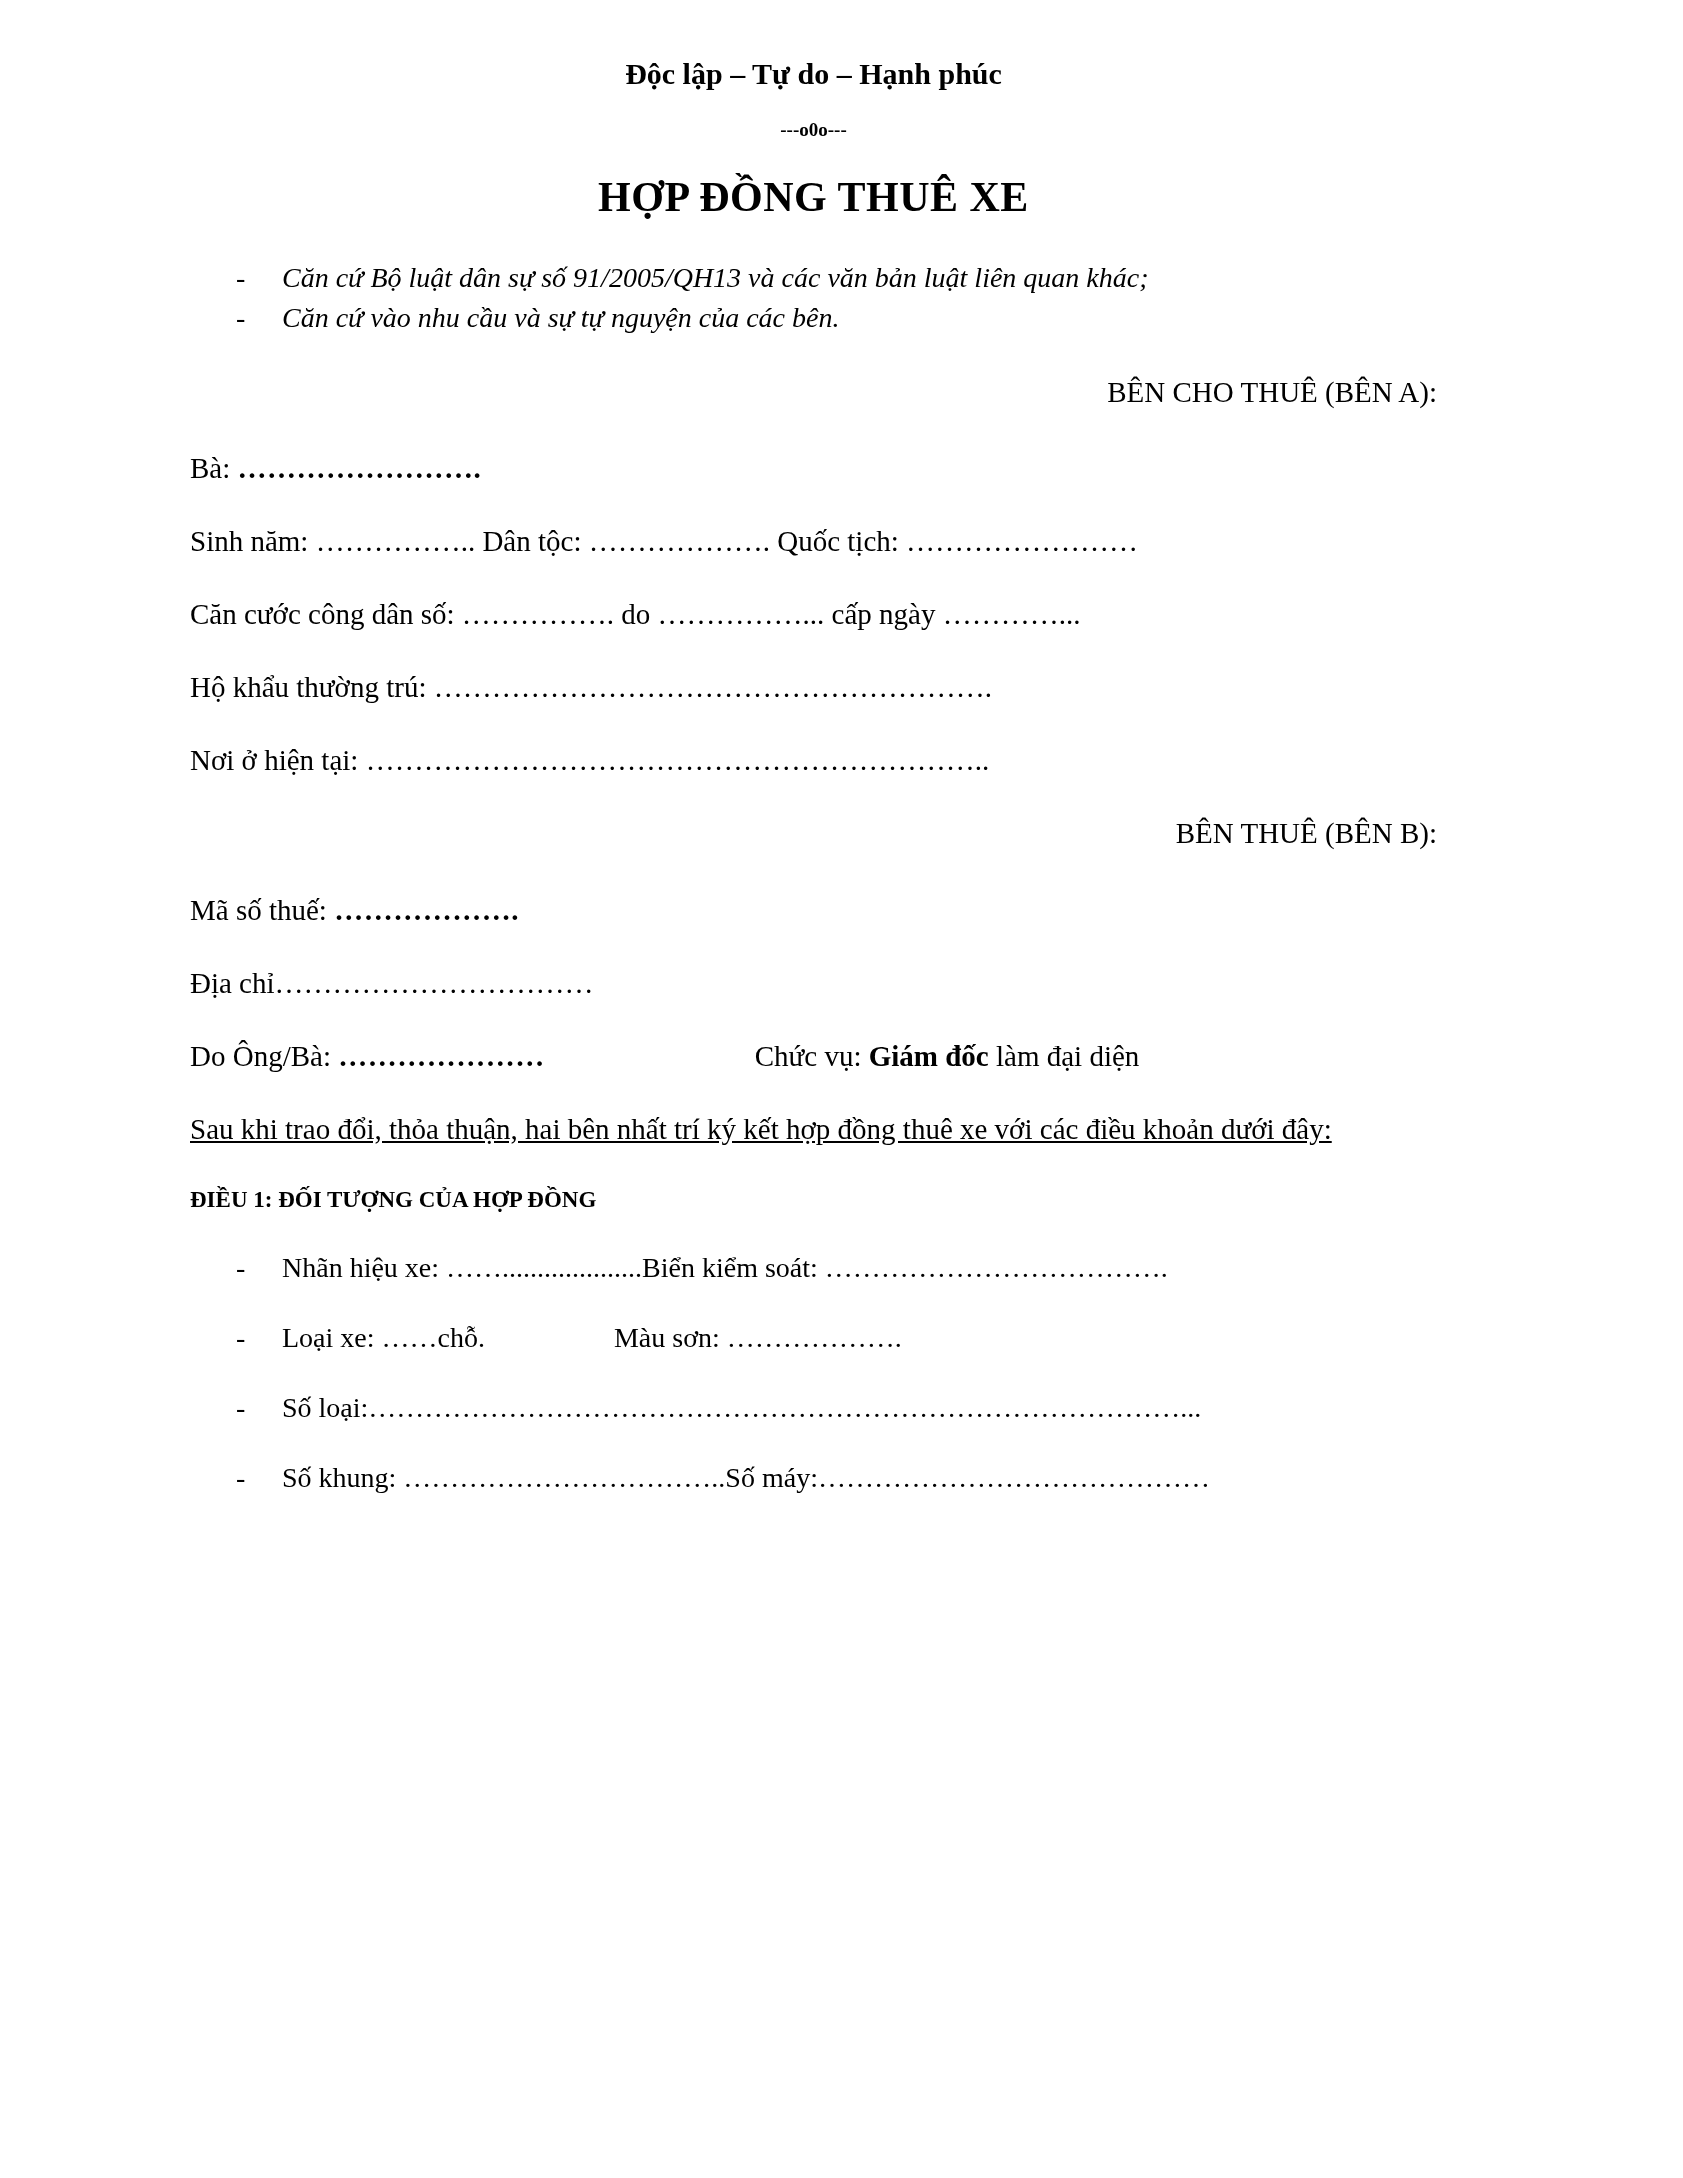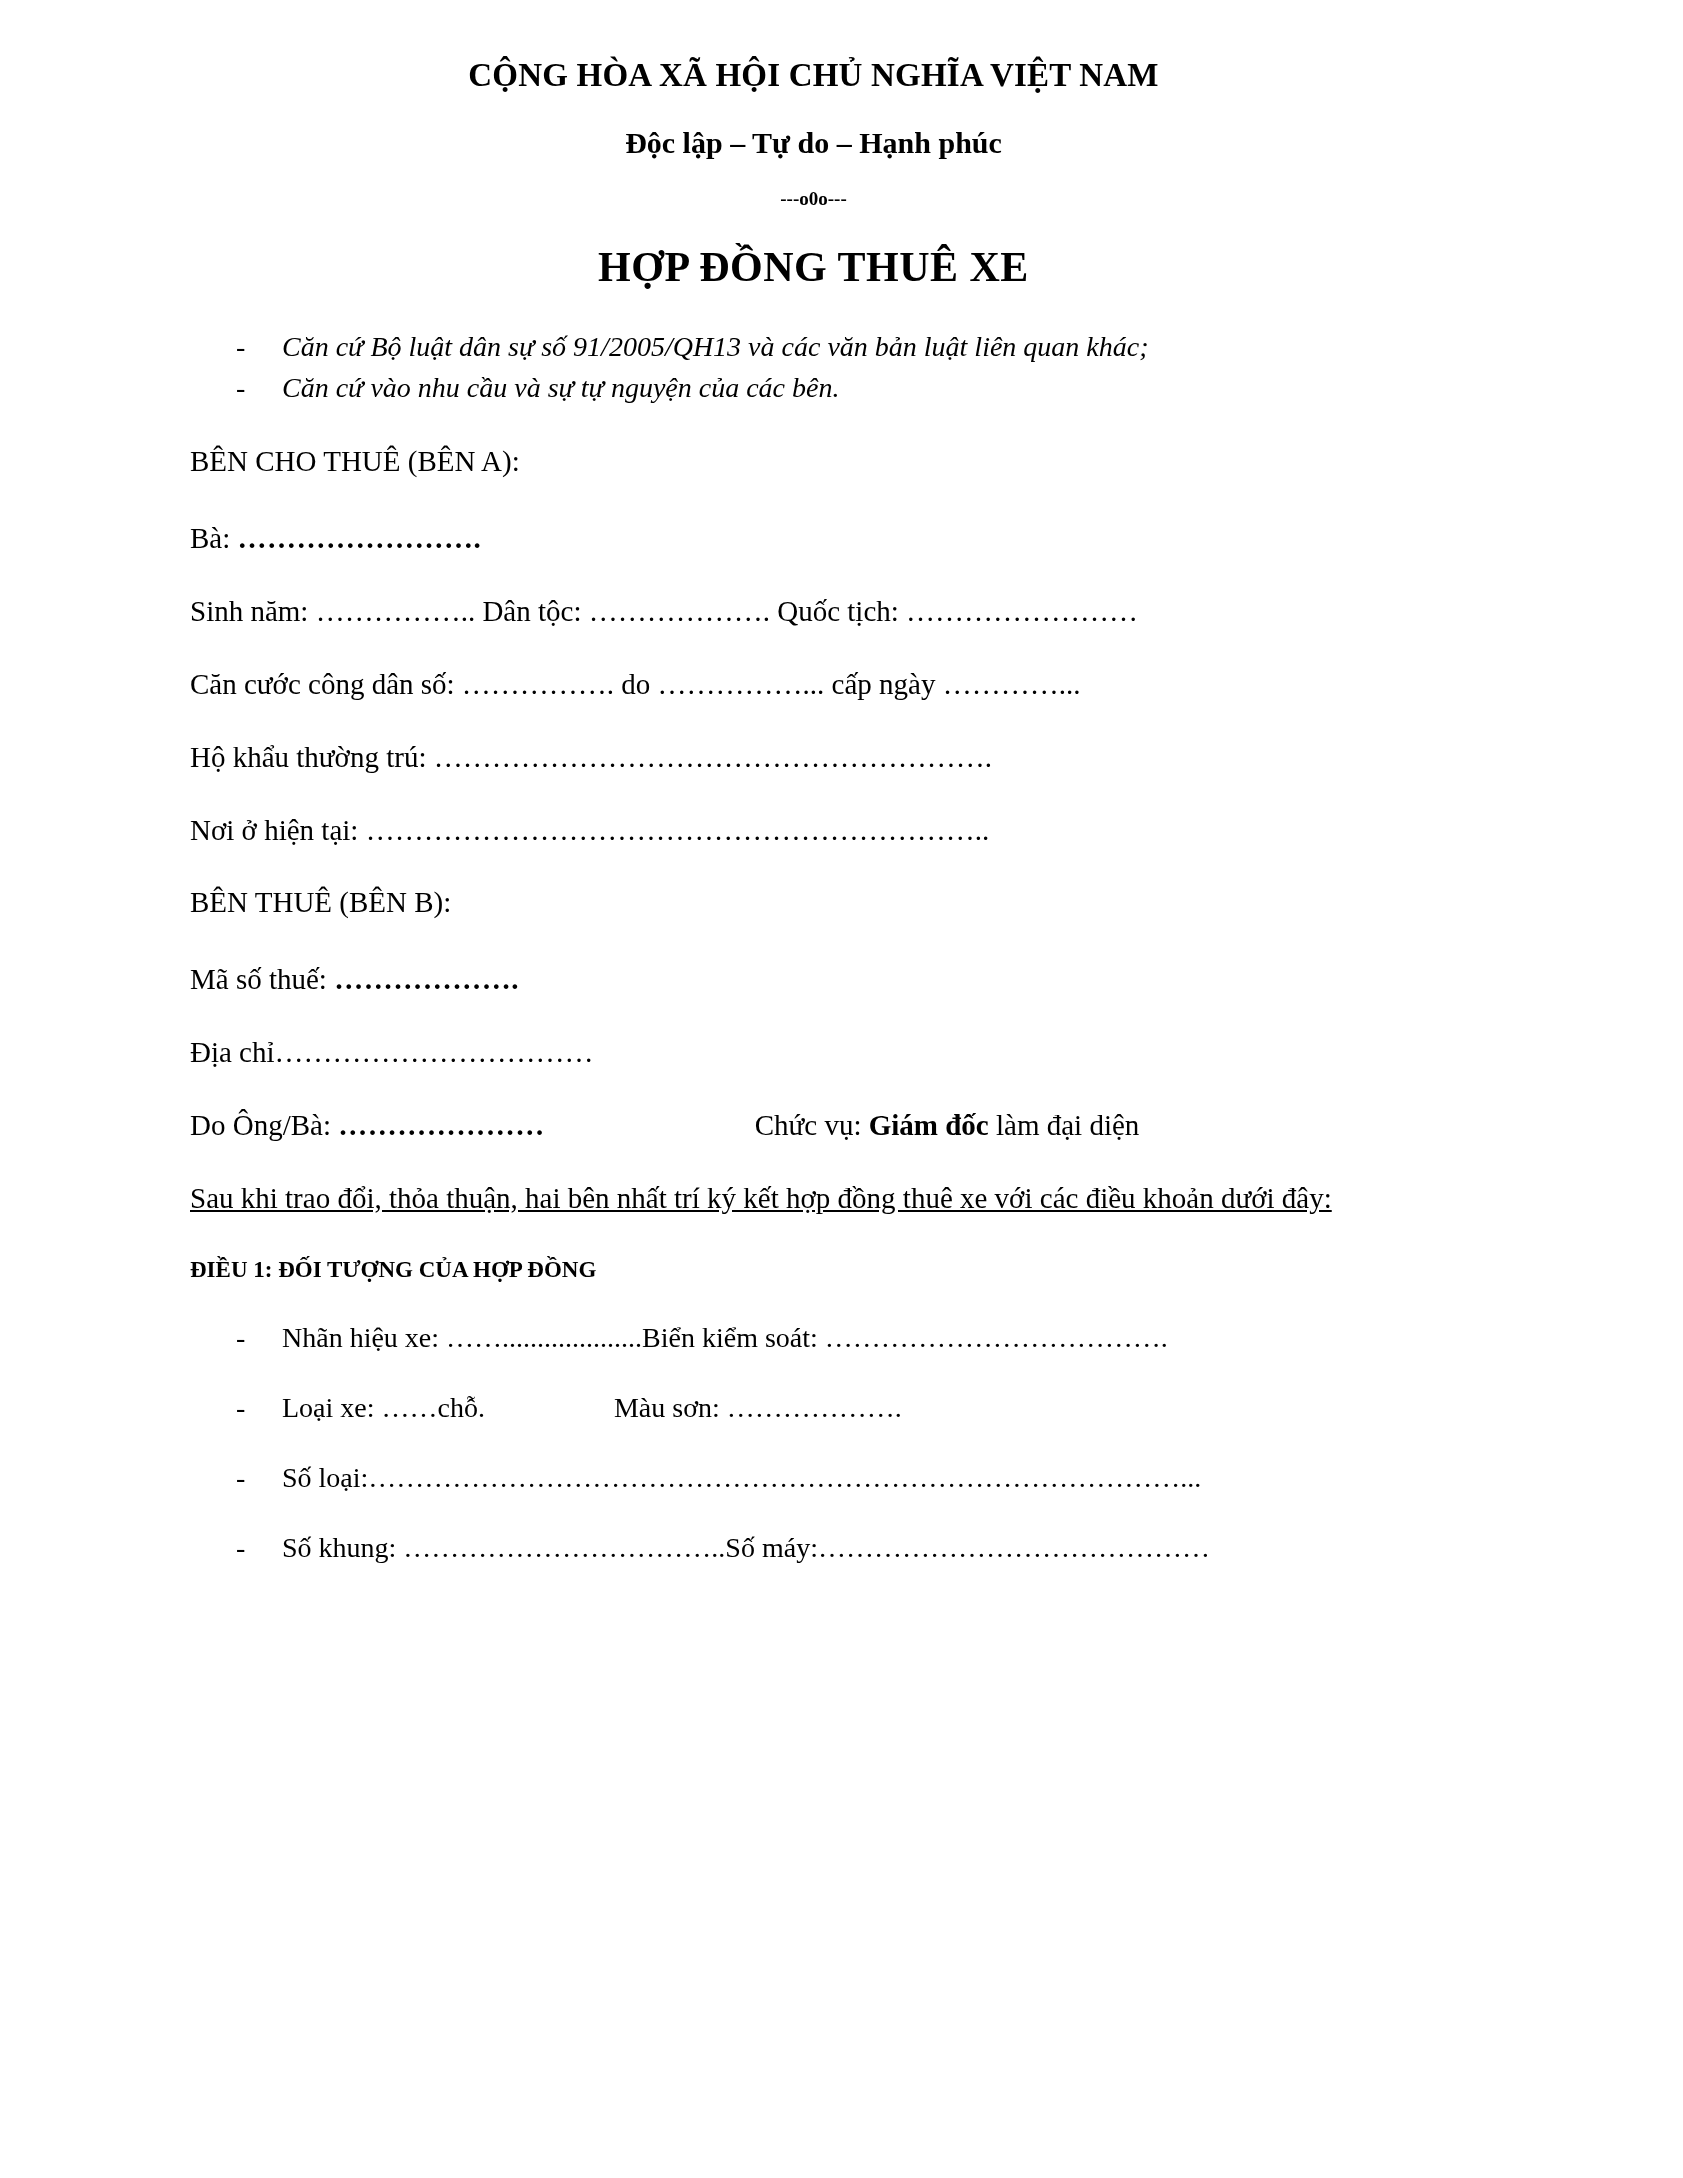--- a/index.html
+++ b/index.html
@@ -88,20 +88,21 @@
   }
   .para.block {
     margin-bottom: 30px;
     text-align: justify;
     text-decoration: underline;
   }
   .section-label {
     font-size: 29px;
     line-height: 1.6;
     margin: 0 0 30px 0;
+    text-align: right;
   }
   .heading-bold {
     font-size: 23px;
     font-weight: bold;
     line-height: 1.6;
     margin: 0 0 28px 0;
   }
   .dots-bold {
     font-weight: bold;
     letter-spacing: 0.5px;
@@ -140,21 +141,20 @@
     width: 129px;
   }
 </style>
 </head>
 <body>
 
 <div class="page">
   <div class="content">
 
     <div class="doc-header">
-      <div class="national-title">CỘNG HÒA XÃ HỘI CHỦ NGHĨA VIỆT NAM</div>
       <div class="motto">Độc lập – Tự do – Hạnh phúc</div>
       <div class="separator">---o0o---</div>
       <div class="doc-title">HỢP ĐỒNG THUÊ XE</div>
     </div>
 
     <ul class="preamble">
       <li>
         <span class="dash">-</span>
         <span class="ptext">Căn cứ Bộ luật dân sự số 91/2005/QH13 và các văn bản luật liên quan khác;</span>
       </li>

